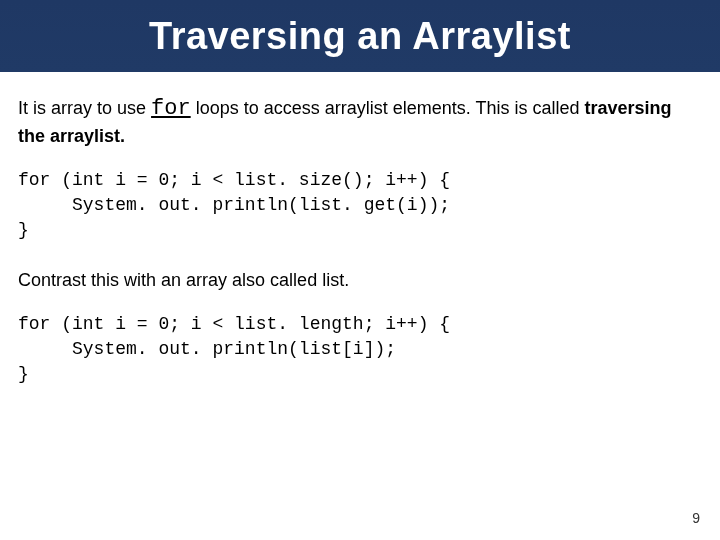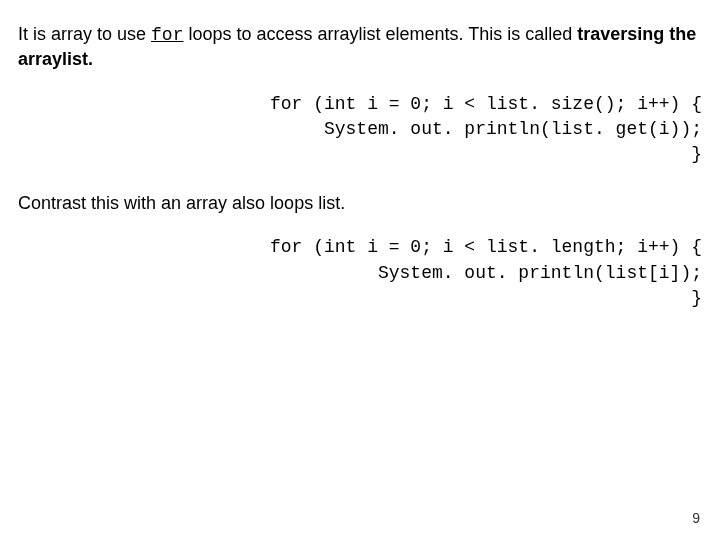--- a/index.html
+++ b/index.html
@@ -36,60 +36,62 @@
     padding: 12px 18px 0 18px;
     font-size: 18px;
     line-height: 1.35;
     color: #000000;
   }
   .para {
     margin: 10px 0 18px 0;
   }
   .code-inline {
     font-family: "Courier New", Courier, monospace;
-    font-size: 18px;
+    font-size: 22px;
     text-decoration: underline;
   }
   .bold {
     font-weight: 700;
   }
   pre.code-block {
     font-family: "Courier New", Courier, monospace;
     font-size: 18px;
     line-height: 1.4;
     margin: 20px 0 24px 0;
     white-space: pre;
-    text-align: right;
   }
   .page-number {
     position: absolute;
     bottom: 14px;
     right: 20px;
     font-size: 14px;
     color: #333333;
   }
 </style>
 </head>
 <body>
 
 <div class="slide">
 
+  <div class="title-band">
+    <div class="title-text">Traversing an Arraylist</div>
+  </div>
 
   <div class="body">
 
     <div class="para">
       <span>It is array to use </span><span class="code-inline">for</span><span> loops to access arraylist elements. This is called </span><span class="bold">traversing the arraylist.</span>
     </div>
 
 
     <pre class="code-block">for (int i = 0; i &lt; list. size(); i++) {
      System. out. println(list. get(i));
 }</pre>
 
-    <div class="para">Contrast this with an array also loops list.</div>
+    <div class="para">Contrast this with an array also called list.</div>
 
     <pre class="code-block">for (int i = 0; i &lt; list. length; i++) {
      System. out. println(list[i]);
 }</pre>
 
   </div>
 
   <div class="page-number">9</div>
 
 </div>

